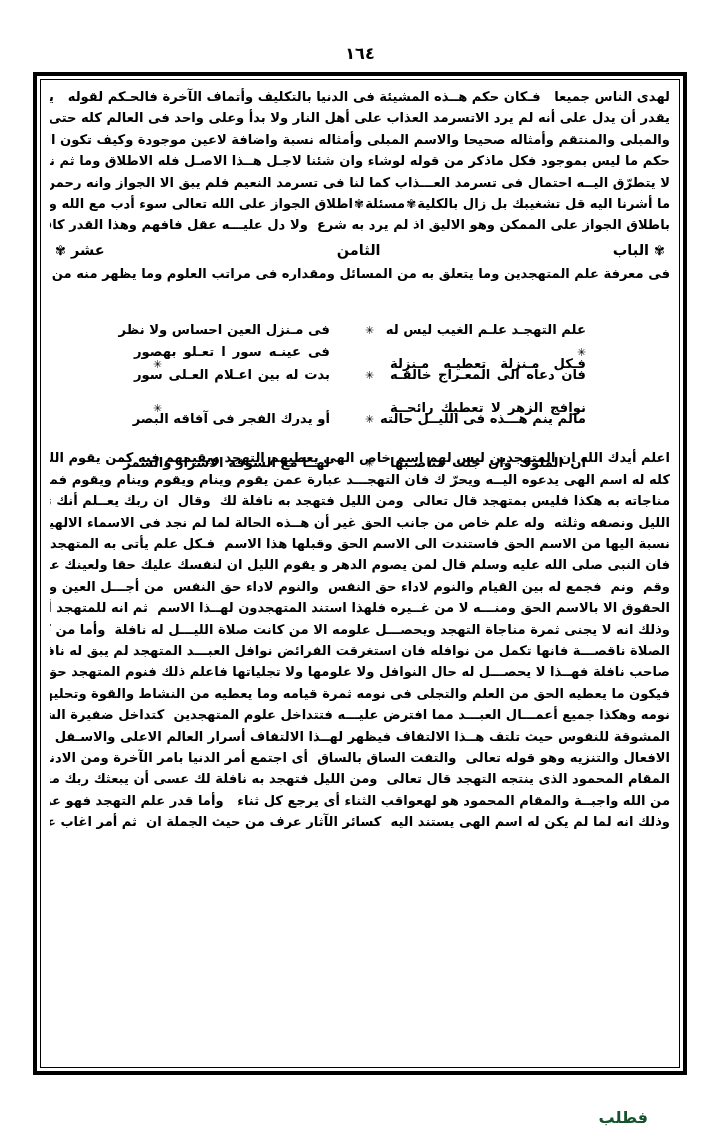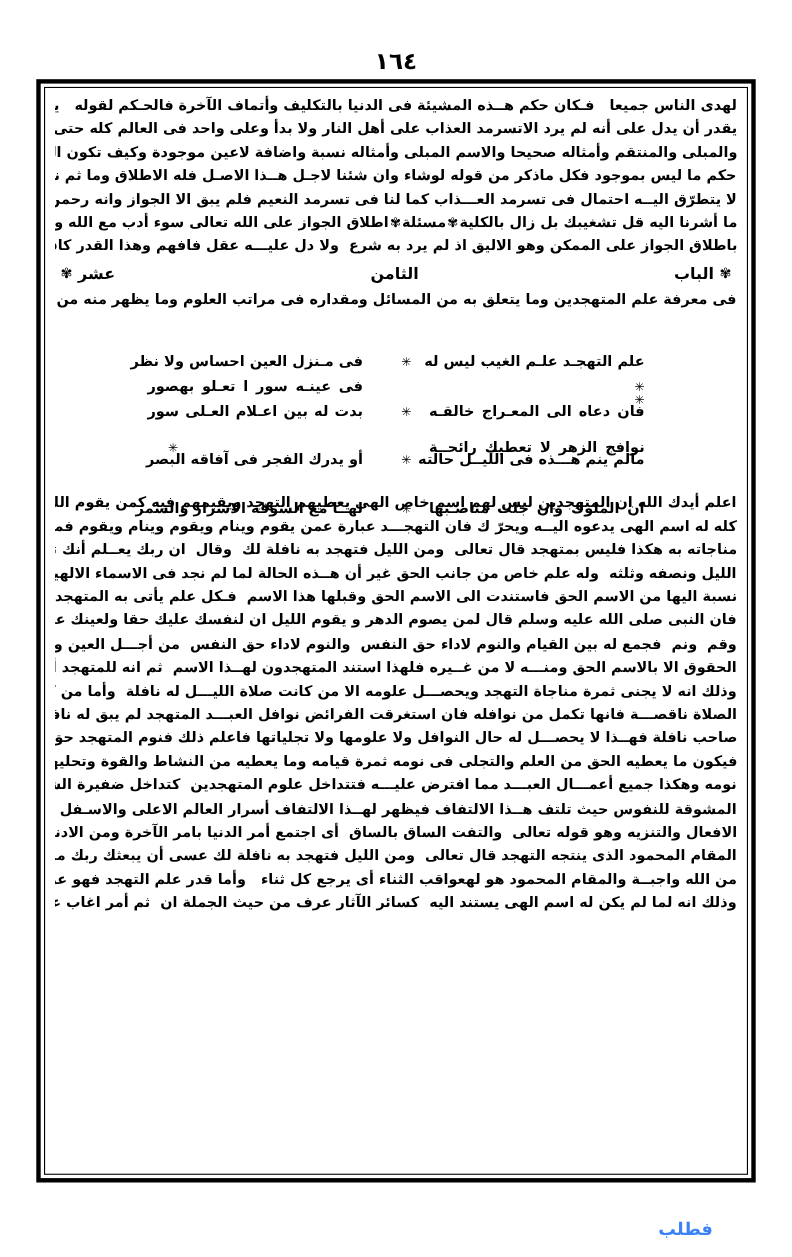--- a/index.html
+++ b/index.html
@@ -23,21 +23,21 @@
   }
 
   
   .folio {
     position: absolute;
     top: 44px;
     left: 0;
     width: 720px;
     text-align: center;
     font-family: "DejaVu Sans", sans-serif;
-    font-size: 21px;
+    font-size: 16px;
     font-weight: 700;
     letter-spacing: 1px;
     color: #000;
     direction: rtl;
   }
 
   
   .frame-outer {
     position: absolute;
     top: 72px;
@@ -172,21 +172,21 @@
 
   
   .catchword {
     position: absolute;
     bottom: 16px;
     right: 72px;
     direction: rtl;
     font-family: "DejaVu Sans", sans-serif;
     font-size: 16px;
     font-weight: 700;
-    color: #3b82f6;
+    color: #14532d;
   }
 
   .spacer-sm { display: block; height: 4px; }
 </style>
 </head>
 <body>
 
 <div id="page">
 
   <div class="folio">١٦٤</div>
@@ -235,20 +235,21 @@
           <div class="verse">
             <span class="verse-sep">✳</span>
             <span class="hemistich first">فى عينـه سور ا تعـلو بهصور</span>
           </div>
           <div class="verse">
             <span class="hemistich second">فان دعاه الى المعـراج خالقـه</span>
             <span class="verse-sep">✳</span>
             <span class="hemistich first">بدت له بين اعـلام العـلى سور</span>
           </div>
           <div class="verse">
+            <span class="hemistich second">فـكل مـنزلة تعطيـه مـنزلة</span>
             <span class="verse-sep">✳</span>
           </div>
           <div class="verse">
             <span class="hemistich second">مالم ينم هـــذه فى الليــل حالته</span>
             <span class="verse-sep">✳</span>
             <span class="hemistich first">أو يدرك الفجر فى آفاقه البصر</span>
           </div>
           <div class="verse">
             <span class="hemistich second">نوافج الزهر لا تعطيك رائحــة</span>
             <span class="verse-sep">✳</span>

